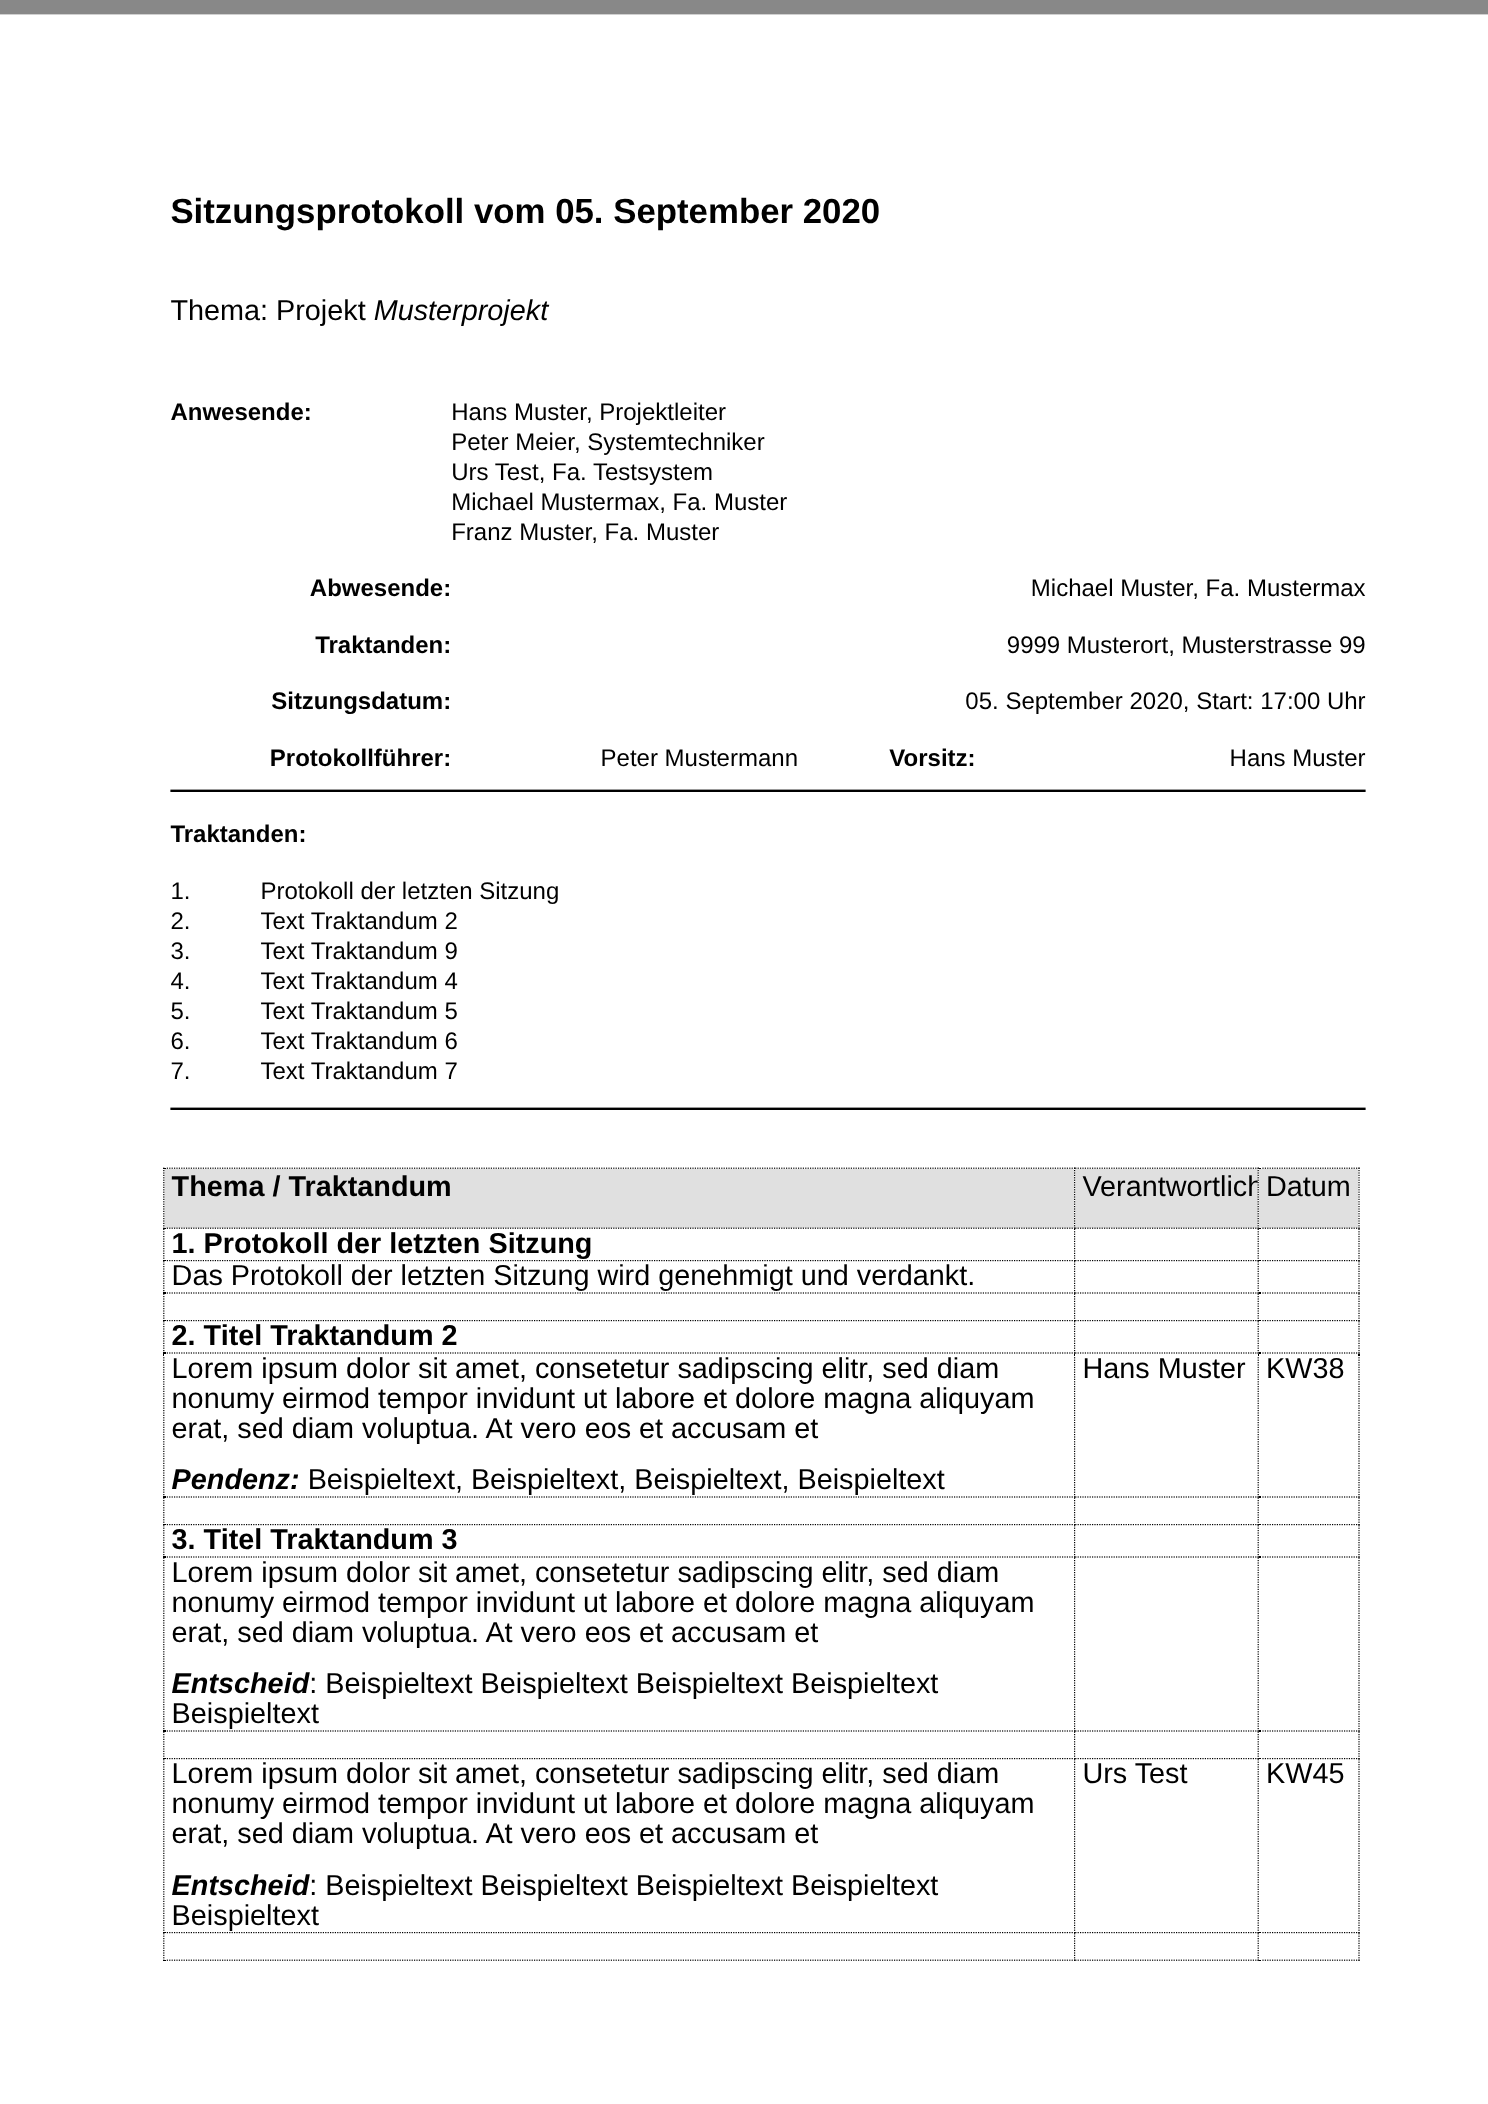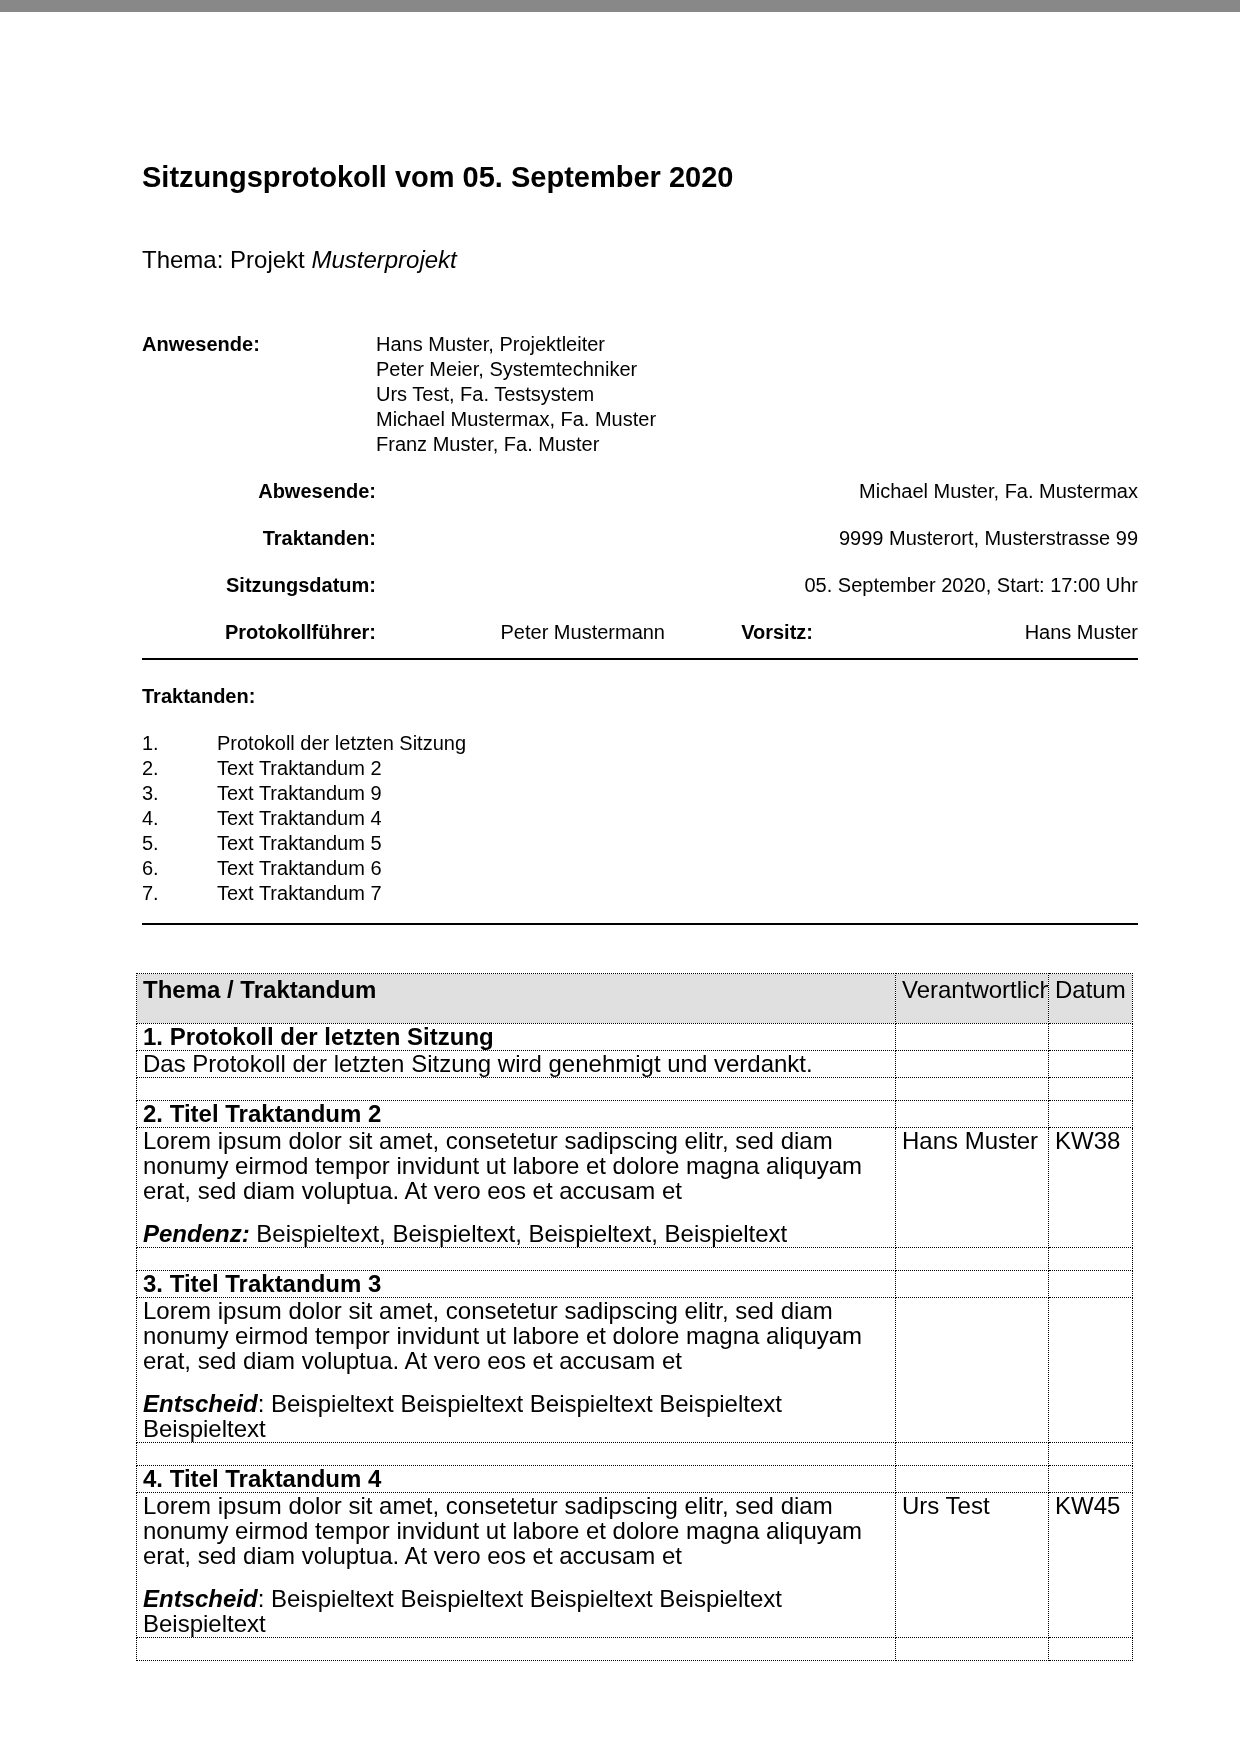--- a/index.html
+++ b/index.html
@@ -217,25 +217,20 @@
           </td>
           <td></td>
           <td></td>
         </tr>
         <tr class="row-spacer">
           <td></td>
             <td></td>
             <td></td>
         </tr>
 
-        <tr class="row-title">
-          <td>4. Titel Traktandum 4</td>
-          <td></td>
-          <td></td>
-        </tr>
         <tr>
           <td>
             <div>Lorem ipsum dolor sit amet, consetetur sadipscing elitr, sed diam nonumy eirmod tempor invidunt ut labore et dolore magna aliquyam erat, sed diam voluptua. At vero eos et accusam et</div>
             <div class="blank-line"></div>
             <div><span class="lead-bold-italic">Entscheid</span><span>: Beispieltext Beispieltext Beispieltext Beispieltext Beispieltext</span></div>
           </td>
           <td>Urs Test</td>
           <td>KW45</td>
         </tr>
         <tr class="row-spacer">

